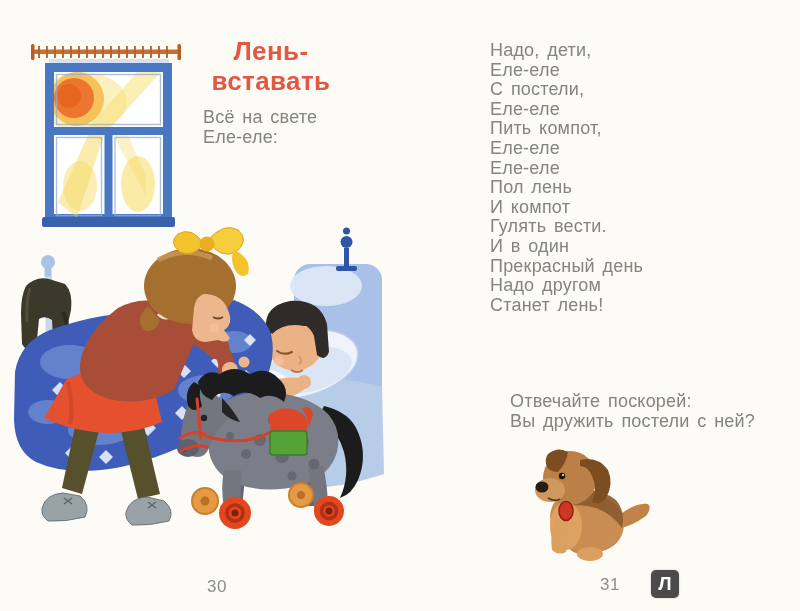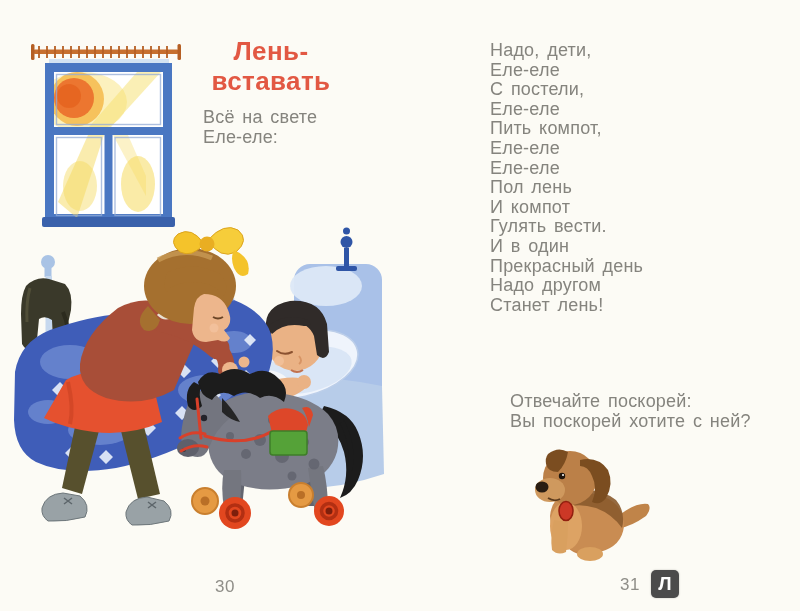--- a/index.html
+++ b/index.html
@@ -21,22 +21,22 @@
     color:var(--body-text-color,#85847e);
     word-spacing:2.5px;letter-spacing:.2px;white-space:nowrap;
   }
   .left-poem{left:203px;top:108px;}
   .right-poem{left:490px;top:41px;}
   .question{left:490px;top:392px;margin-left:20px;}
   .pagenum{
     position:absolute;font-size:17px;color:var(--page-number-color,#8f8e88);
     width:34px;text-align:center;letter-spacing:.5px;
   }
-  .pagenum-left{left:208px;top:577px;}
-  .pagenum-right{left:613px;top:575px;}
+  .pagenum-left{left:200px;top:577px;}
+  .pagenum-right{left:593px;top:575px;}
   .logo{
     position:absolute;left:651px;top:570px;width:28px;height:28px;
     background:var(--logo-bg-color,#4b4b4b);border-radius:5px;
     color:var(--logo-letter-color,#fff);font-weight:bold;font-size:19px;
     display:flex;align-items:center;justify-content:center;
     box-shadow:0 0 2px rgba(0,0,0,.25);
   }
 </style>
 </head>
 <body>
@@ -239,21 +239,21 @@
       <div class="poem-line">И компот</div>
       <div class="poem-line">Гулять вести.</div>
       <div class="poem-line">И в один</div>
       <div class="poem-line">Прекрасный день</div>
       <div class="poem-line">Надо другом</div>
       <div class="poem-line">Станет лень!</div>
     </div>
 
   <div class="poem question">
       <div class="poem-line">Отвечайте поскорей:</div>
-      <div class="poem-line">Вы поскорей хотите с ней?</div>
+      <div class="poem-line">Вы дружить постели с ней?</div>
     </div>
 
   <svg style="left:518px;top:438px;" width="145" height="135" viewBox="0 0 145 135">
     <path d="M100 78 Q118 64 130 66 Q134 70 128 78 Q114 88 102 90 Z" fill="#c08449"></path>
     <ellipse cx="68" cy="100" rx="22" ry="17" fill="#c5854b"></ellipse>
     <path d="M38 62 Q60 50 84 58 Q106 66 106 88 Q104 108 82 114 Q58 118 44 106 Q32 94 32 78 Q33 68 38 62 Z" fill="#c98c52"></path>
     <path d="M56 54 Q80 48 98 62 Q108 74 104 90 Q94 76 78 70 Q64 66 54 68 Z" fill="#8a5a2c" opacity="0.9"></path>
     <ellipse cx="48" cy="88" rx="16" ry="24" fill="#dda364"></ellipse>
     <path d="M36 82 Q32 98 34 112 Q40 118 48 114 Q50 98 50 84 Z" fill="#d9a05f"></path>
     <ellipse cx="72" cy="116" rx="13" ry="7" fill="#d9a05f"></ellipse>

